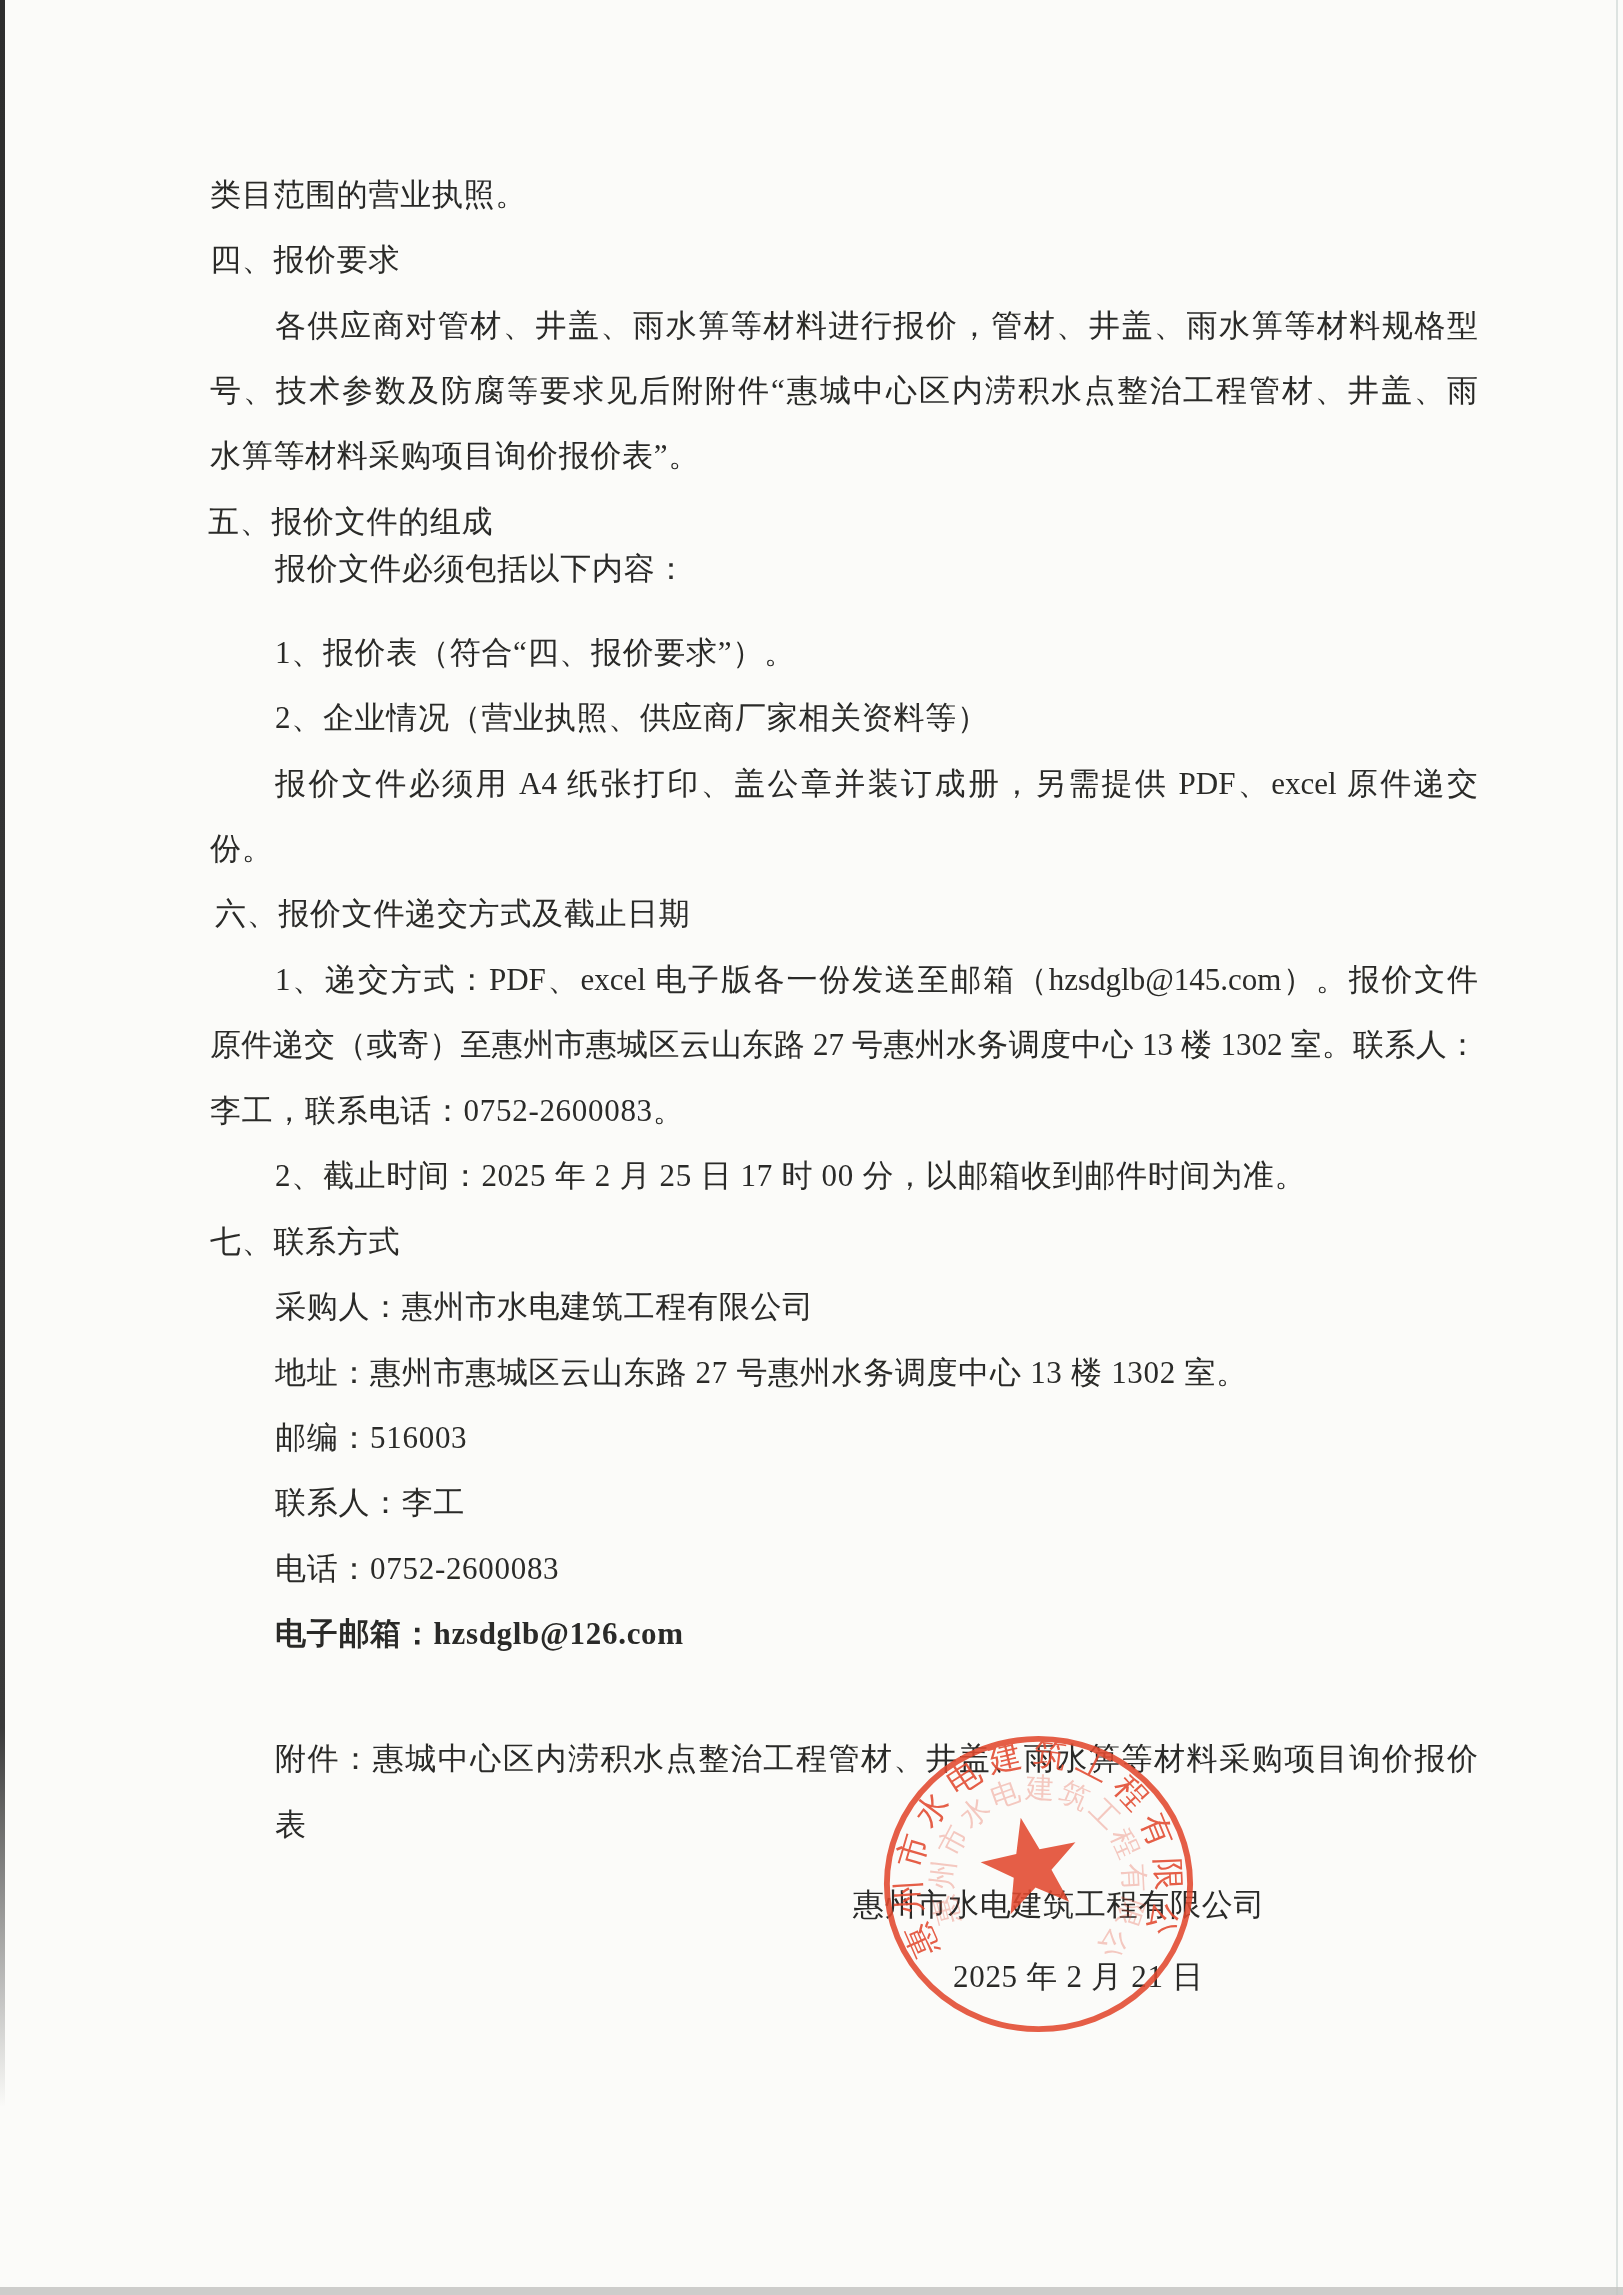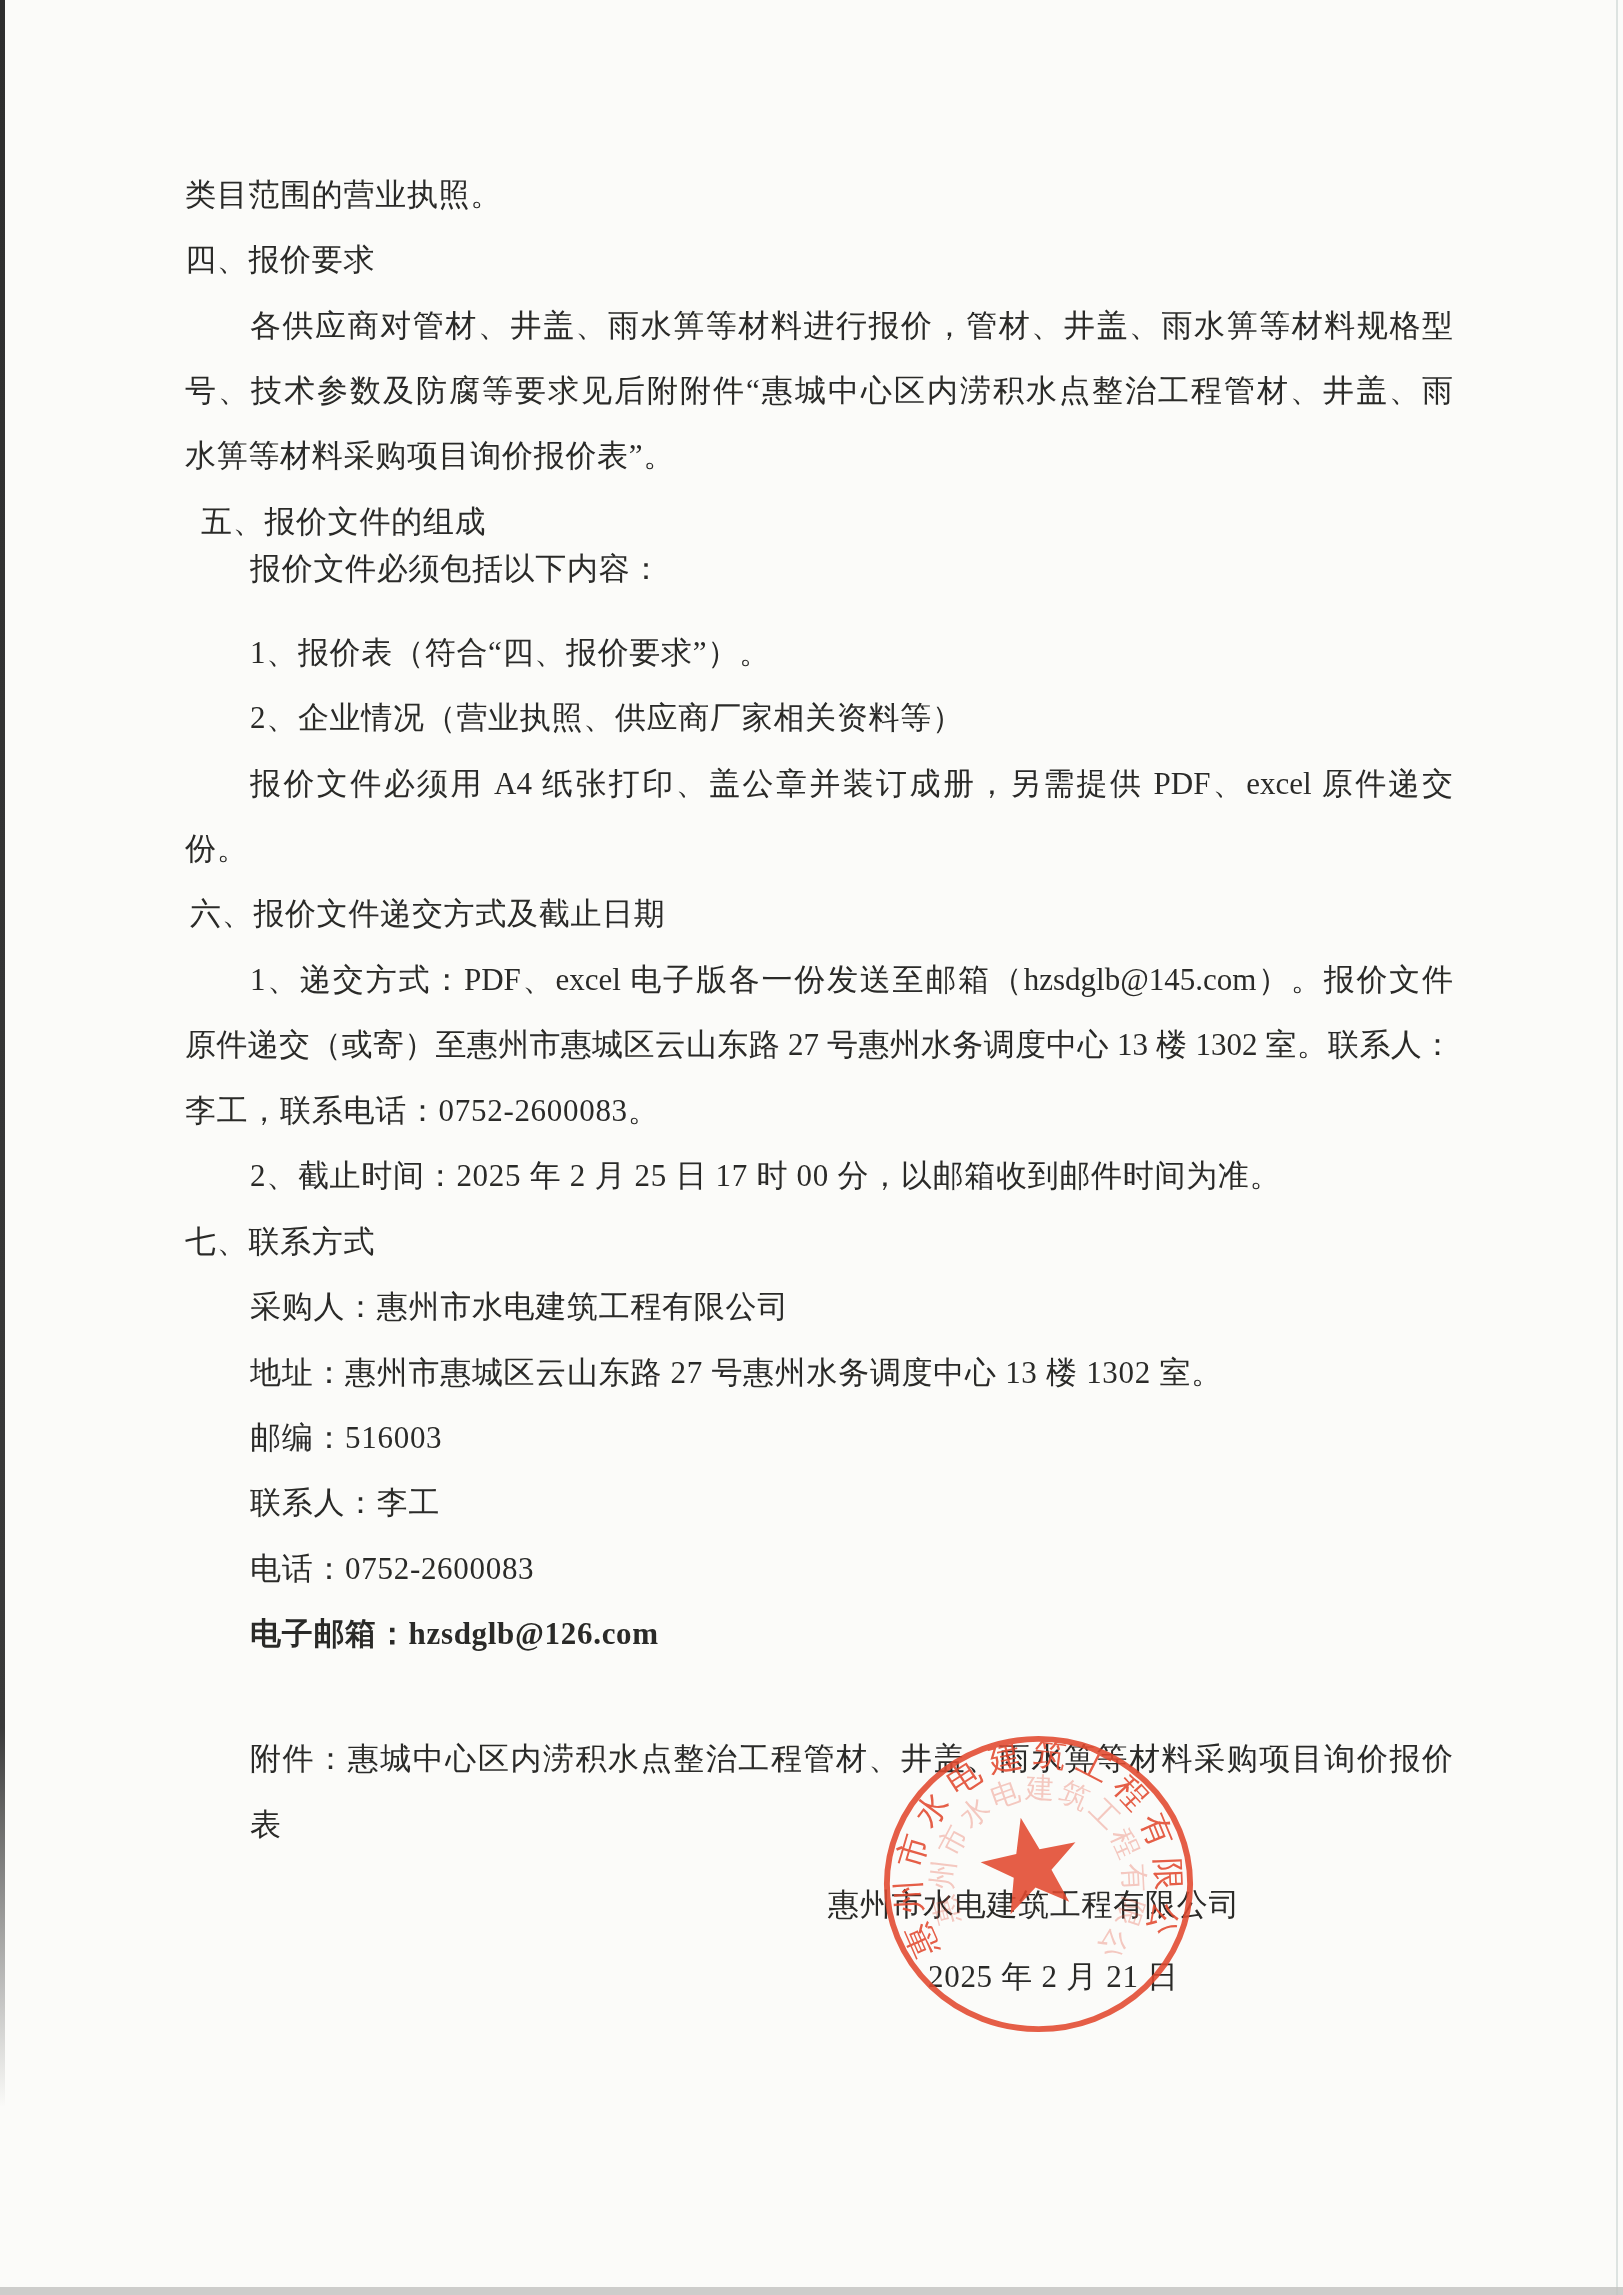--- a/index.html
+++ b/index.html
@@ -32,20 +32,21 @@
     position: absolute; left: 0; bottom: 0; width: 1623px; height: 7.9px;
     background: #c2c2bf; opacity: 0.8;
   }
   .tline {
     position: absolute;
     font-size: 31px;
     line-height: 1.15;
     color: var(--ink-color);
     letter-spacing: 0.7px;
     white-space: pre;
+    margin-left: 25px;
   }
   .tline.just {
     white-space: normal;
     text-align: justify;
     text-align-last: justify;
     letter-spacing: 0;
   }
   #stamp {
     position: absolute;
     left: 881px; top: 1733px;
@@ -74,21 +75,21 @@
   <div class="edge-left"></div>
   <div class="edge-right"></div>
   <div class="edge-bottom"></div>
 
   <div id="text-layer">
       <div class="tline" style="left: 185px; top: 177px;">类目范围的营业执照。</div>
       <div class="tline" style="left: 185px; top: 242px;">四、报价要求</div>
       <div class="tline just" style="left: 250px; top: 308px; width: 1203px;">各供应商对管材、井盖、雨水箅等材料进行报价，管材、井盖、雨水箅等材料规格型</div>
       <div class="tline just" style="left: 185px; top: 373px; width: 1268px;">号、技术参数及防腐等要求见后附附件“惠城中心区内涝积水点整治工程管材、井盖、雨</div>
       <div class="tline" style="left: 185px; top: 438px;">水箅等材料采购项目询价报价表”。</div>
-      <div class="tline" style="left: 201px; top: 504px; text-align: right;">五、报价文件的组成</div>
+      <div class="tline" style="left: 183px; top: 504px; text-align: right;">五、报价文件的组成</div>
       <div class="tline" style="left: 250px; top: 551px;">报价文件必须包括以下内容：</div>
       <div class="tline" style="left: 250px; top: 635px;">1、报价表（符合“四、报价要求”）。</div>
       <div class="tline" style="left: 250px; top: 700px; text-align: center;">2、企业情况（营业执照、供应商厂家相关资料等）</div>
       <div class="tline just" style="left: 250px; top: 766px; width: 1203px;">报价文件必须用 A4 纸张打印、盖公章并装订成册，另需提供 PDF、excel 原件递交</div>
       <div class="tline" style="left: 185px; top: 831px;">份。</div>
       <div class="tline" style="left: 190px; top: 896px;">六、报价文件递交方式及截止日期</div>
       <div class="tline just" style="left: 250px; top: 962px; width: 1203px;">1、递交方式：PDF、excel 电子版各一份发送至邮箱（hzsdglb@145.com）。报价文件</div>
       <div class="tline just" style="left: 185px; top: 1027px; width: 1268px;">原件递交（或寄）至惠州市惠城区云山东路 27 号惠州水务调度中心 13 楼 1302 室。联系人：</div>
       <div class="tline" style="left: 185px; top: 1093px;">李工，联系电话：0752-2600083。</div>
       <div class="tline" style="left: 250px; top: 1158px;">2、截止时间：2025 年 2 月 25 日 17 时 00 分，以邮箱收到邮件时间为准。</div>

